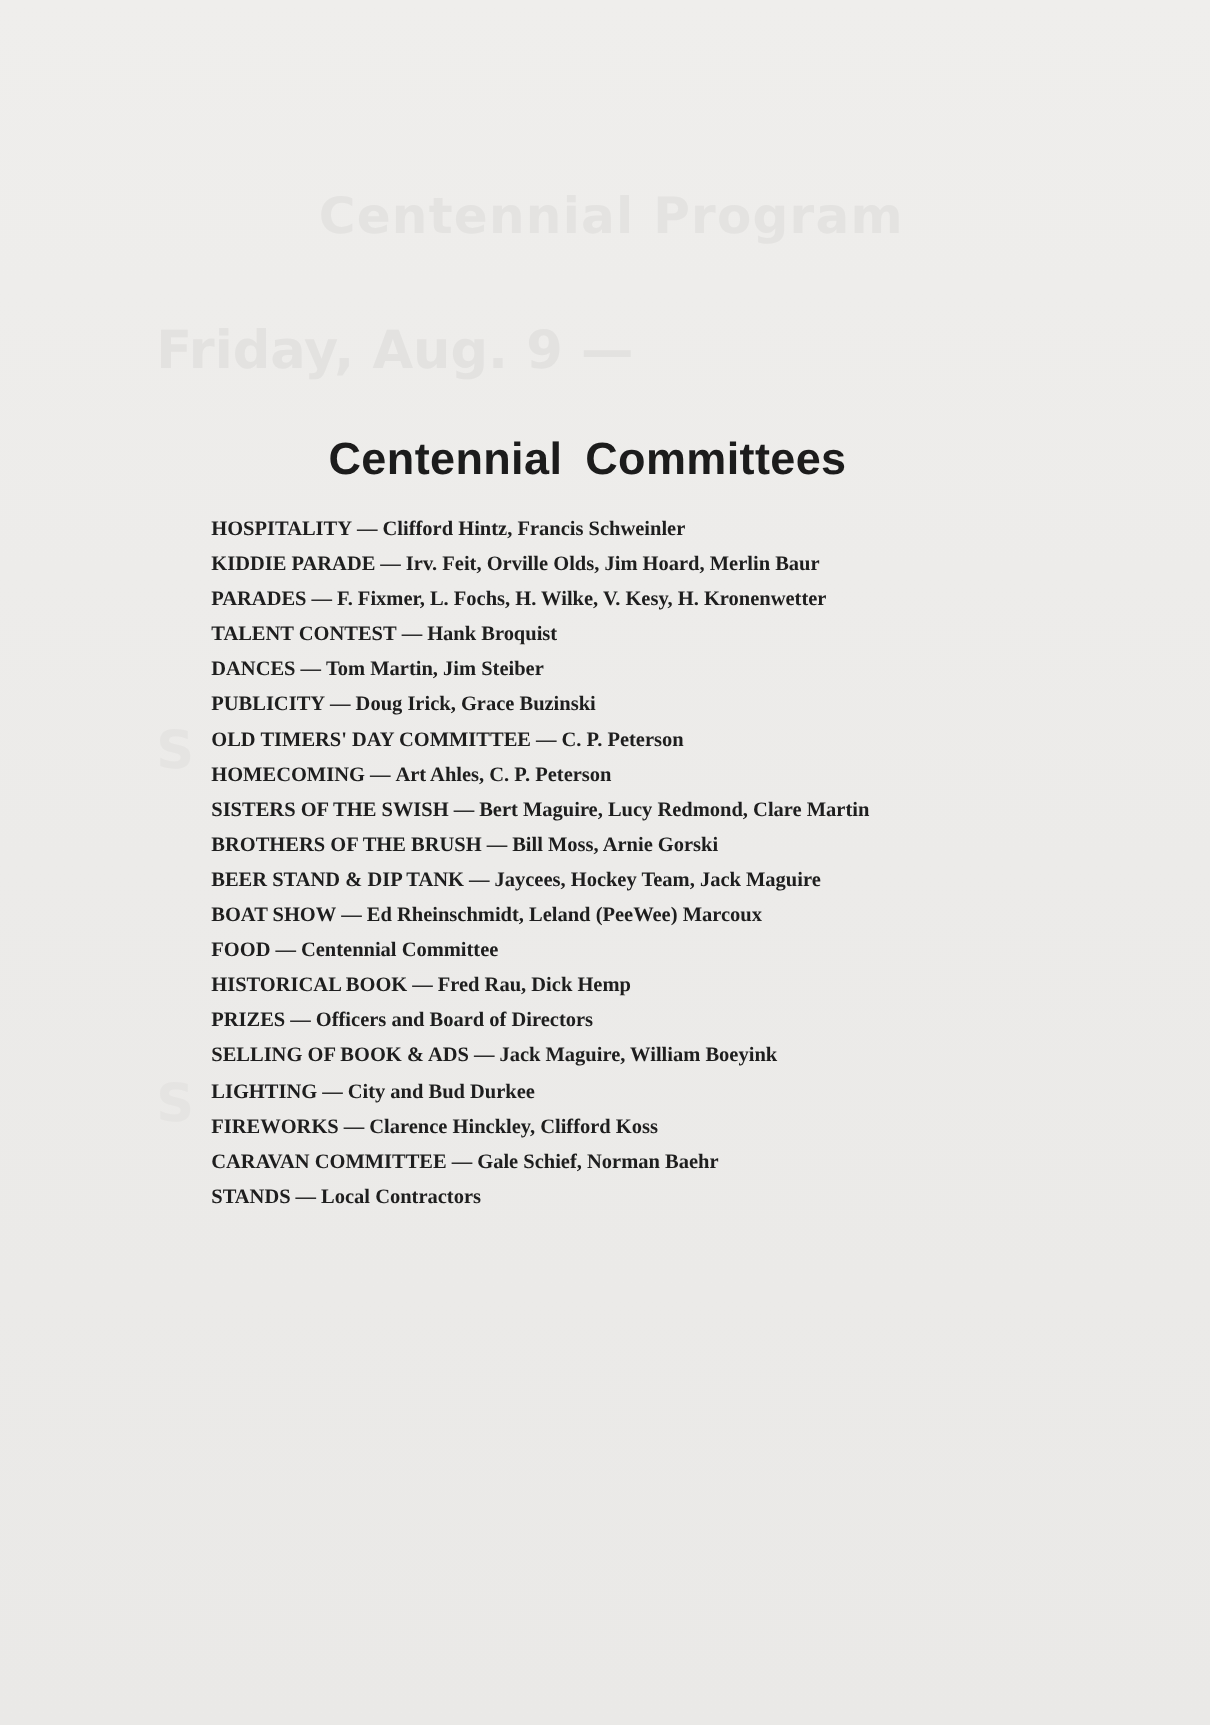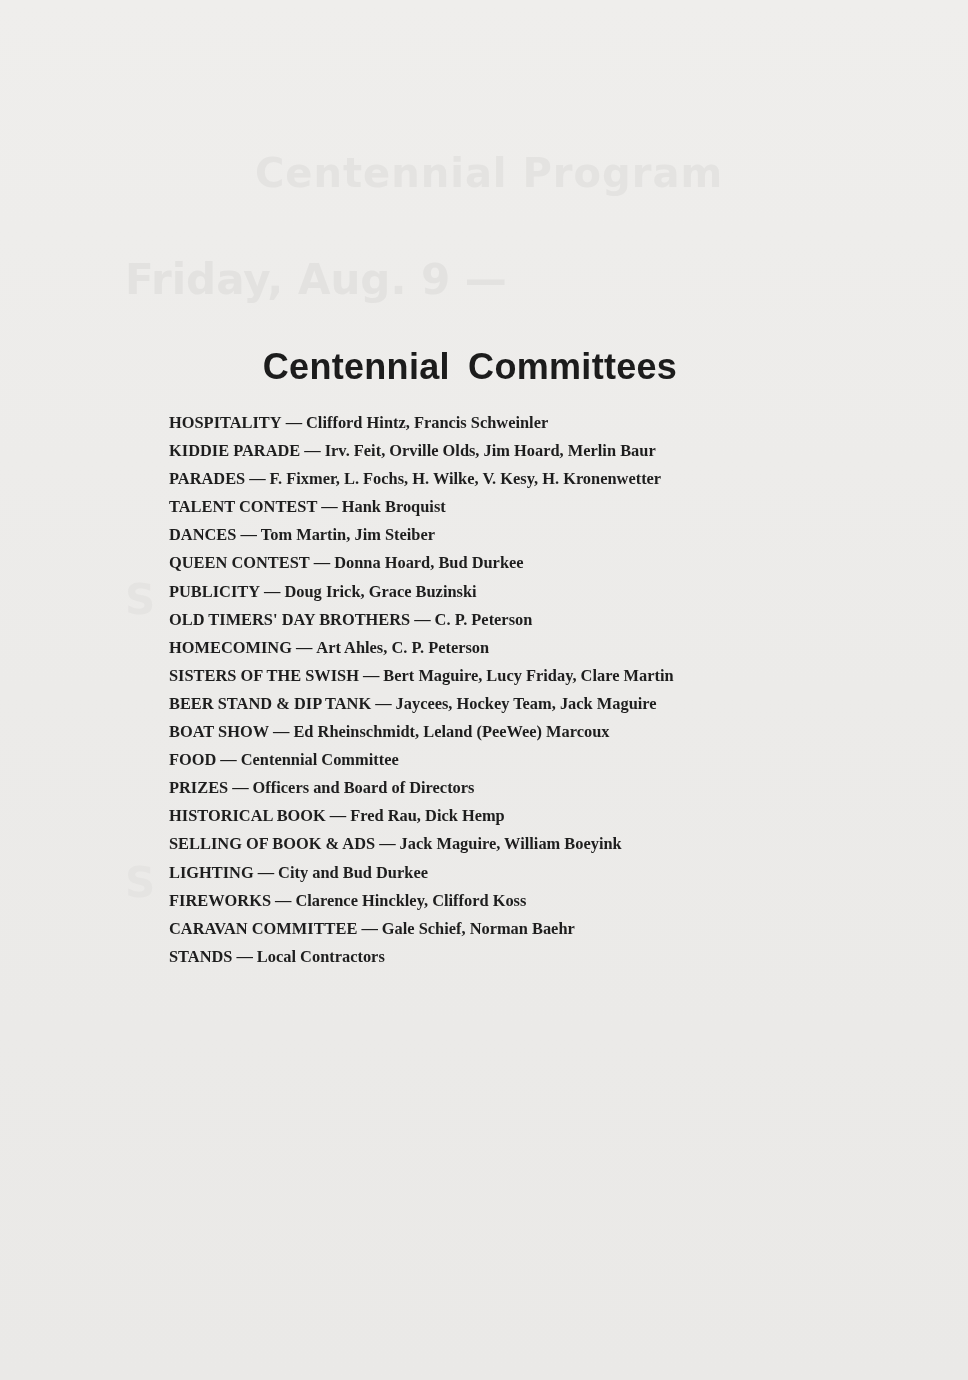--- a/index.html
+++ b/index.html
@@ -96,30 +96,30 @@
   <div class="ghost ghost-day3">S</div>
 
   <h1 class="title">Centennial Committees</h1>
 
   <ul class="list">
     <li><span>HOSPITALITY</span><span class="dash">—</span><span>Clifford Hintz, Francis Schweinler</span></li>
     <li><span>KIDDIE PARADE</span><span class="dash">—</span><span>Irv. Feit, Orville Olds, Jim Hoard, Merlin Baur</span></li>
     <li><span>PARADES</span><span class="dash">—</span><span>F. Fixmer, L. Fochs, H. Wilke, V. Kesy, H. Kronenwetter</span></li>
     <li><span>TALENT CONTEST</span><span class="dash">—</span><span>Hank Broquist</span></li>
     <li><span>DANCES</span><span class="dash">—</span><span>Tom Martin, Jim Steiber</span></li>
-    <li><span>QUEEN CONTEST</span><span class="dash">—</span><span>Donna Hoard, Bud Durkee</span></li>
     <li><span>PUBLICITY</span><span class="dash">—</span><span>Doug Irick, Grace Buzinski</span></li>
-    <li><span>OLD TIMERS' DAY BROTHERS</span><span class="dash">—</span><span>C. P. Peterson</span></li>
+    <li><span>OLD TIMERS' DAY COMMITTEE</span><span class="dash">—</span><span>C. P. Peterson</span></li>
     <li><span>HOMECOMING</span><span class="dash">—</span><span>Art Ahles, C. P. Peterson</span></li>
-    <li><span>SISTERS OF THE SWISH</span><span class="dash">—</span><span>Bert Maguire, Lucy Friday, Clare Martin</span></li>
+    <li><span>SISTERS OF THE SWISH</span><span class="dash">—</span><span>Bert Maguire, Lucy Redmond, Clare Martin</span></li>
+    <li><span>BROTHERS OF THE BRUSH</span><span class="dash">—</span><span>Bill Moss, Arnie Gorski</span></li>
     <li><span>BEER STAND &amp; DIP TANK</span><span class="dash">—</span><span>Jaycees, Hockey Team, Jack Maguire</span></li>
     <li><span>BOAT SHOW</span><span class="dash">—</span><span>Ed Rheinschmidt, Leland (PeeWee) Marcoux</span></li>
     <li><span>FOOD</span><span class="dash">—</span><span>Centennial Committee</span></li>
+    <li><span>HISTORICAL BOOK</span><span class="dash">—</span><span>Fred Rau, Dick Hemp</span></li>
     <li><span>PRIZES</span><span class="dash">—</span><span>Officers and Board of Directors</span></li>
-    <li><span>HISTORICAL BOOK</span><span class="dash">—</span><span>Fred Rau, Dick Hemp</span></li>
     <li><span>SELLING OF BOOK &amp; ADS</span><span class="dash">—</span><span>Jack Maguire, William Boeyink</span></li>
     <li><span>LIGHTING</span><span class="dash">—</span><span>City and Bud Durkee</span></li>
     <li><span>FIREWORKS</span><span class="dash">—</span><span>Clarence Hinckley, Clifford Koss</span></li>
     <li><span>CARAVAN COMMITTEE</span><span class="dash">—</span><span>Gale Schief, Norman Baehr</span></li>
     <li><span>STANDS</span><span class="dash">—</span><span>Local Contractors</span></li>
   </ul>
 
 </div>
 
 </body></html>

